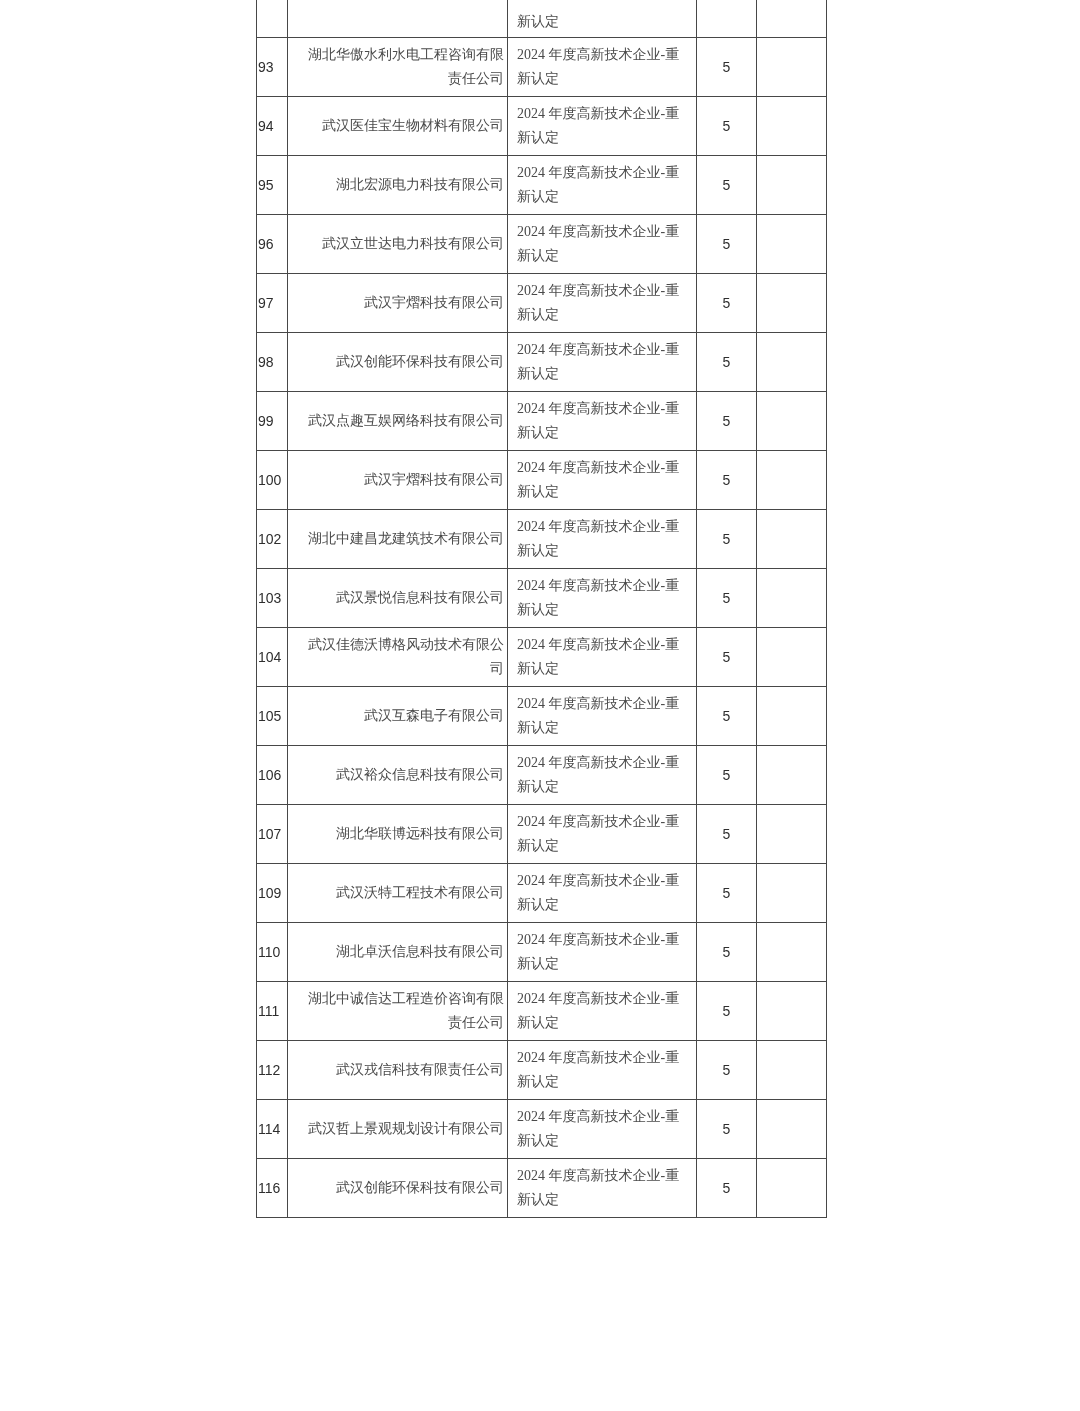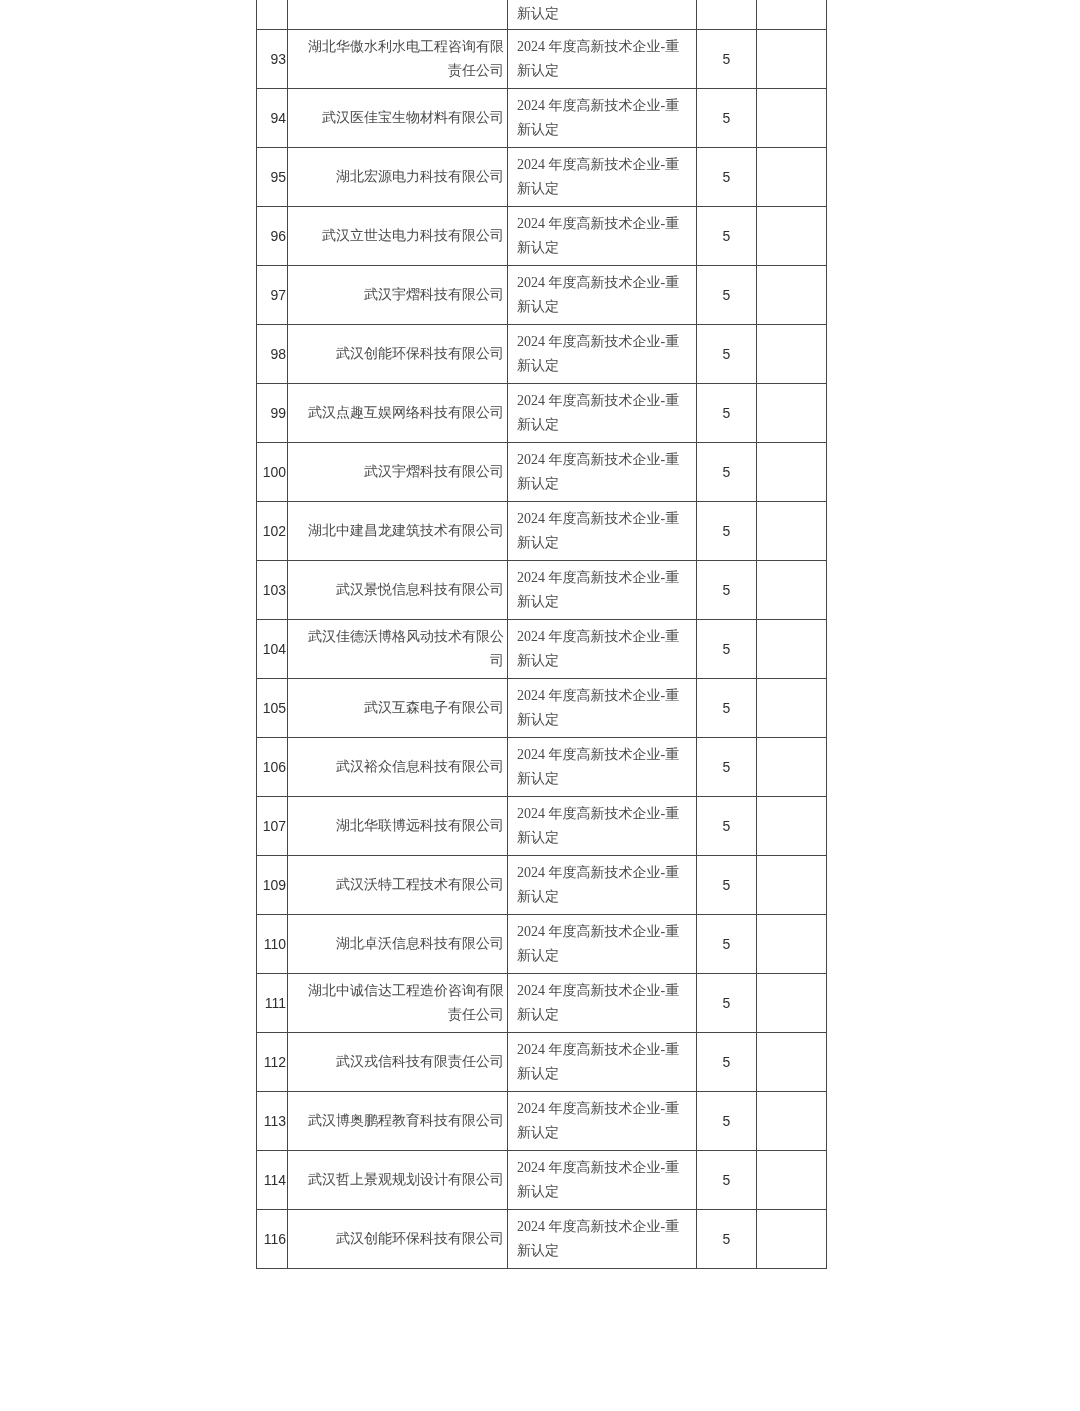--- a/index.html
+++ b/index.html
@@ -29,21 +29,21 @@
     vertical-align: middle;
     font-size: 14px;
     line-height: 24px;
     overflow: hidden;
     word-break: break-all;
   }
   td.c-num {
     font-family: "Liberation Sans", sans-serif;
     font-size: 15px;
     color: #2e2e2e;
-    text-align: right;
+    text-align: left;
     padding: 5px 1px;
   }
   td.c-company {
     text-align: right;
     padding: 5px 3px 5px 7px;
   }
   td.c-category {
     text-align: left;
     padding: 5px 6px 5px 9px;
   }
@@ -54,21 +54,21 @@
     text-align: center;
     padding: 5px 2px;
   }
   td.c-note {
     padding: 5px 4px;
   }
   
   tbody.partial td {
     border-top: none;
     height: 19px;
-    padding-top: 2px;
+    padding-top: 10px;
     padding-bottom: 3px;
     font-family: Liberation Serif, serif;
   }
 </style>
 </head>
 <body>
 
 <div class="page">
   <table class="cert-table">
     <colgroup>
@@ -208,27 +208,20 @@
           <td class="c-note"></td>
         </tr>
         <tr>
           <td class="c-num">112</td>
           <td class="c-company">武汉戎信科技有限责任公司</td>
           <td class="c-category">2024 年度高新技术企业-重新认定</td>
           <td class="c-value">5</td>
           <td class="c-note"></td>
         </tr>
         <tr>
-          <td class="c-num">113</td>
-          <td class="c-company">武汉博奥鹏程教育科技有限公司</td>
-          <td class="c-category">2024 年度高新技术企业-重新认定</td>
-          <td class="c-value">5</td>
-          <td class="c-note"></td>
-        </tr>
-        <tr>
           <td class="c-num">114</td>
           <td class="c-company">武汉哲上景观规划设计有限公司</td>
           <td class="c-category">2024 年度高新技术企业-重新认定</td>
           <td class="c-value">5</td>
           <td class="c-note"></td>
         </tr>
         <tr>
           <td class="c-num">116</td>
           <td class="c-company">武汉创能环保科技有限公司</td>
           <td class="c-category">2024 年度高新技术企业-重新认定</td>

